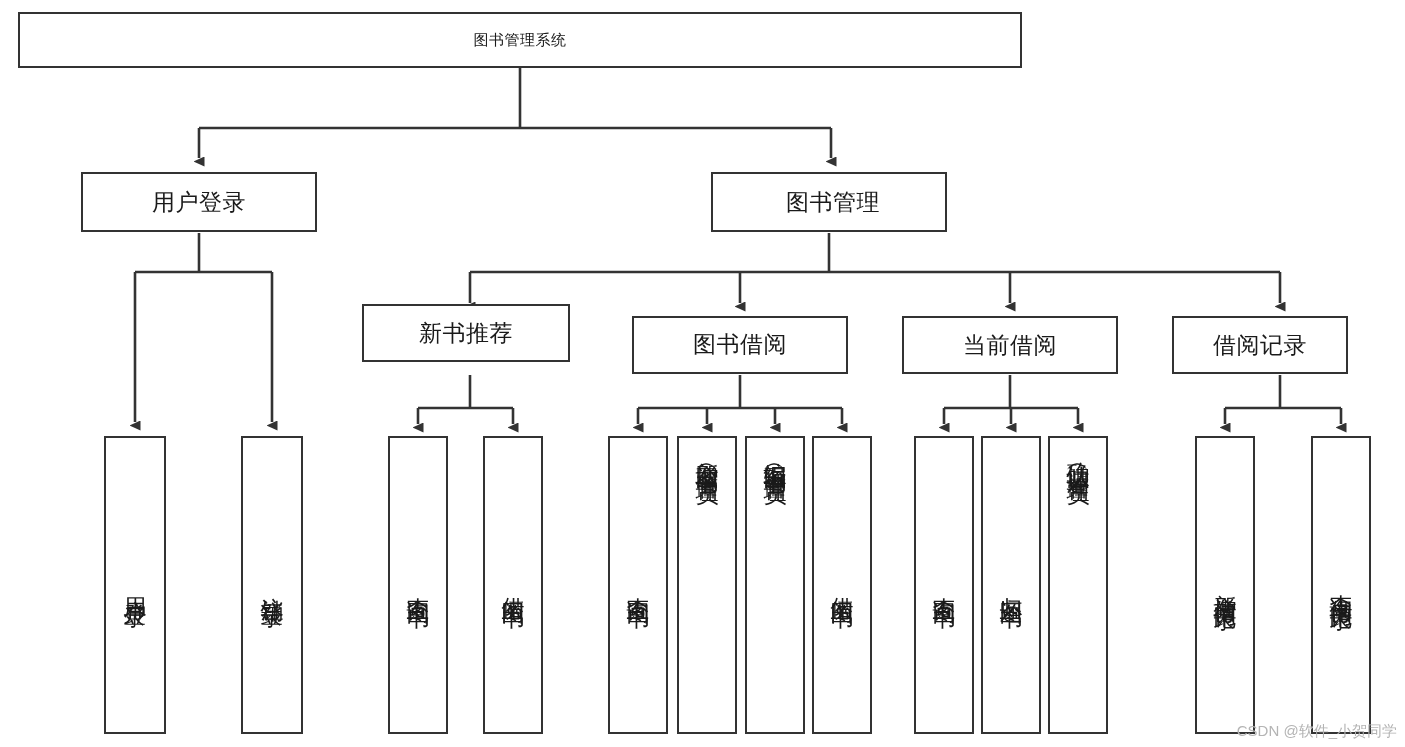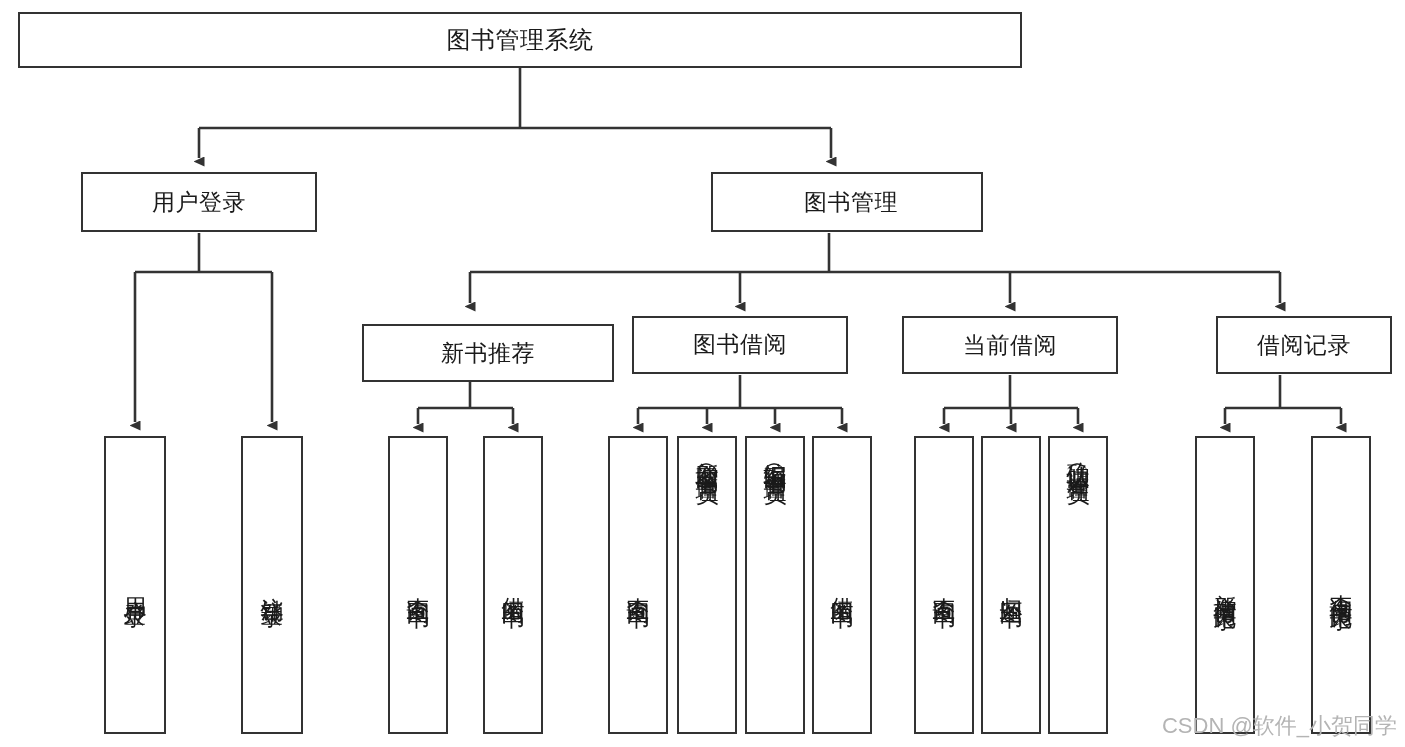--- a/index.html
+++ b/index.html
@@ -41,21 +41,21 @@
     display: block;
     line-height: 1.22;
     letter-spacing: 0.5px;
     white-space: nowrap;
   }
   
   .node.horizontal .node-label {
     font-size: 23px;
   }
   .node.root .node-label {
-    font-size: 24px;
+    font-size: 15px;
   }
   
   .node.vertical {
     align-items: flex-start;
     padding-top: 6px;
   }
   .node.vertical .node-label {
     writing-mode: vertical-rl;
     text-orientation: upright;
     font-size: 23px;
@@ -64,21 +64,21 @@
     text-align: center;
   }
   .node.vertical.centered {
     align-items: center;
     padding-top: 0;
   }
   .watermark {
     position: absolute;
     right: 8px;
     bottom: 6px;
-    font-size: 22px;
+    font-size: 15px;
     color: #b4b4b4;
     z-index: 6;
     white-space: nowrap;
     font-family: "Liberation Sans", "DejaVu Sans", sans-serif;
   }
 </style>
 </head>
 <body>
 
 <div id="diagram-root">
@@ -133,34 +133,34 @@
     </g>
   </svg>
 
   <div class="node horizontal root" style="left:18px; top:12px; width:1004px; height:56px;">
     <span class="node-label">图书管理系统</span>
   </div>
 
   <div class="node horizontal" style="left:81px; top:172px; width:236px; height:60px;">
     <span class="node-label">用户登录</span>
   </div>
-  <div class="node horizontal" style="left:711px; top:172px; width:272px; height:60px;padding-left:8px;">
+  <div class="node horizontal" style="left:711px; top:172px; width:236px; height:60px;padding-left:8px;">
     <span class="node-label">图书管理</span>
   </div>
 
-  <div class="node horizontal" style="left:362px; top:324px; width:252px; height:58px;">
+  <div class="node horizontal" style="left:362px; top:304px; width:208px; height:58px;">
     <span class="node-label">新书推荐</span>
   </div>
   <div class="node horizontal" style="left:632px; top:316px; width:216px; height:58px;font-family:Liberation Serif, serif;">
     <span class="node-label">图书借阅</span>
   </div>
   <div class="node horizontal" style="left:902px; top:316px; width:216px; height:58px;align-items:center;">
     <span class="node-label">当前借阅</span>
   </div>
-  <div class="node horizontal" style="left:1172px; top:316px; width:176px; height:58px;margin-left:44px;">
+  <div class="node horizontal" style="left:1172px; top:316px; width:176px; height:58px;">
     <span class="node-label">借阅记录</span>
   </div>
 
   <div class="node vertical centered" style="left:104px; top:436px; width:62px; height:298px;">
     <span class="node-label">用户登录</span>
   </div>
   <div class="node vertical centered" style="left:241px; top:436px; width:62px; height:298px;">
     <span class="node-label">注销登录</span>
   </div>
 

